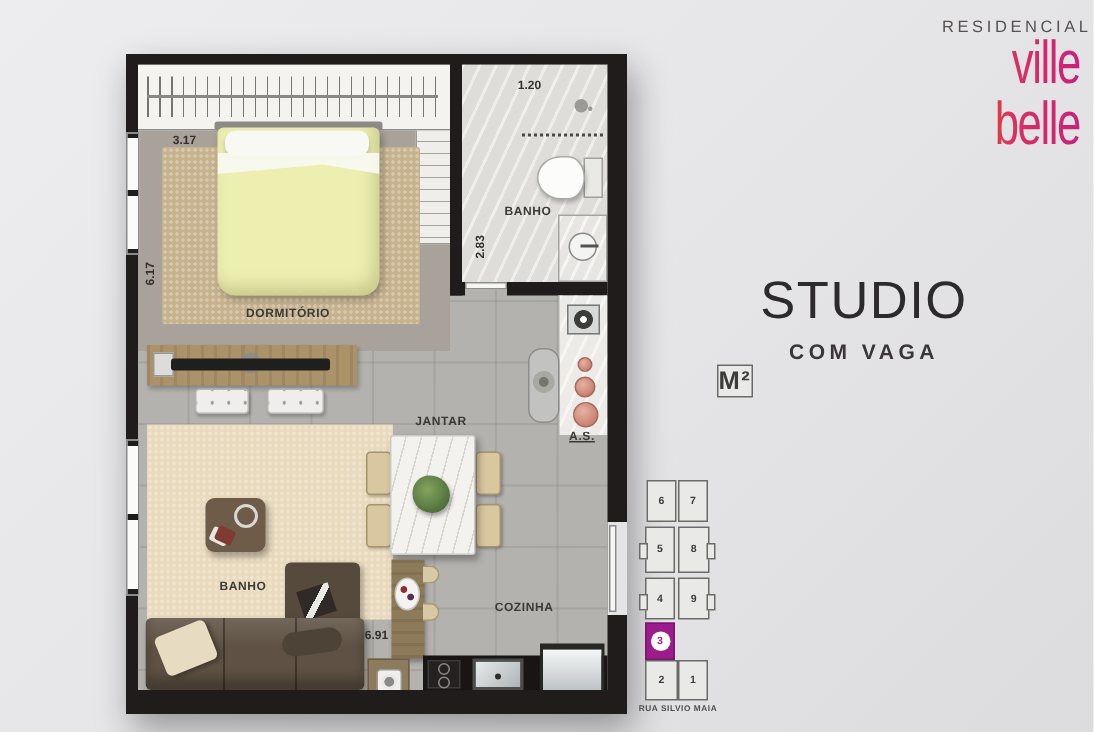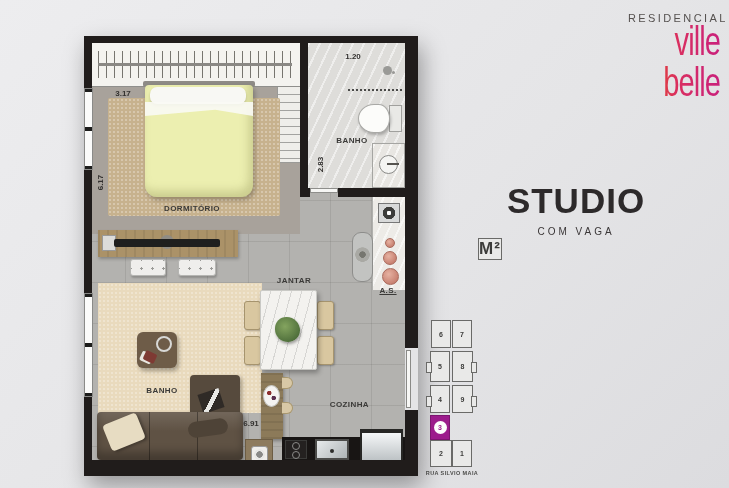--- a/index.html
+++ b/index.html
@@ -151,22 +151,22 @@
   
   #logo{ left:628px; top:12px; width:92px; }
   #logo .res{ font-size:11px; font-weight:normal; letter-spacing:2.4px; color:#55514f; }
   .logo-word{ font-size:31px; font-weight:400; letter-spacing:-1px; line-height:.88; text-align:right;
     transform:scaleY(1.3) scaleX(.94); transform-origin:right top;
     background:linear-gradient(90deg,#e85a10,#da2f5f,#c9207c);
     -webkit-background-clip:text; background-clip:text; color:transparent; }
   #logo .w2{ margin-top:14px; }
 
   #title-block{ left:478px; top:181px; width:196px; text-align:center; color:#2d2a2b; }
-  #title-block .t-name{ font-size:35px; font-weight:700; letter-spacing:1px; }
-  #title-block .t-vaga{ font-size:10px; font-weight:normal; letter-spacing:3px; margin-top:5px; color:#3a3637; }
+  #title-block .t-name{ font-size:35px; font-weight:400; letter-spacing:1px; }
+  #title-block .t-vaga{ font-size:14px; font-weight:bold; letter-spacing:3px; margin-top:5px; color:#3a3637; }
   #title-block .t-area{ font-size:33px; font-weight:800; letter-spacing:0; margin-top:1px; }
   #title-block .t-area .unit{ font-size:17px; font-weight:800; letter-spacing:1px; }
   #title-block .t-final{ font-size:10px; font-weight:bold; letter-spacing:2.6px; color:#3a3637; margin-top:2px; }
 
   
   #keyplan{ left:428px; top:318px; width:48px; height:160px; }
   .unit{ position:absolute; background:#e9e9e8; border:1px solid #6a6a68; display:flex; align-items:center;
     justify-content:center; font-size:7px; font-weight:bold; color:#3c3c3a; }
   .u6{ left:3px;  top:2px;   width:20px; height:28px; }
   .u7{ left:24px; top:2px;   width:20px; height:28px; }

